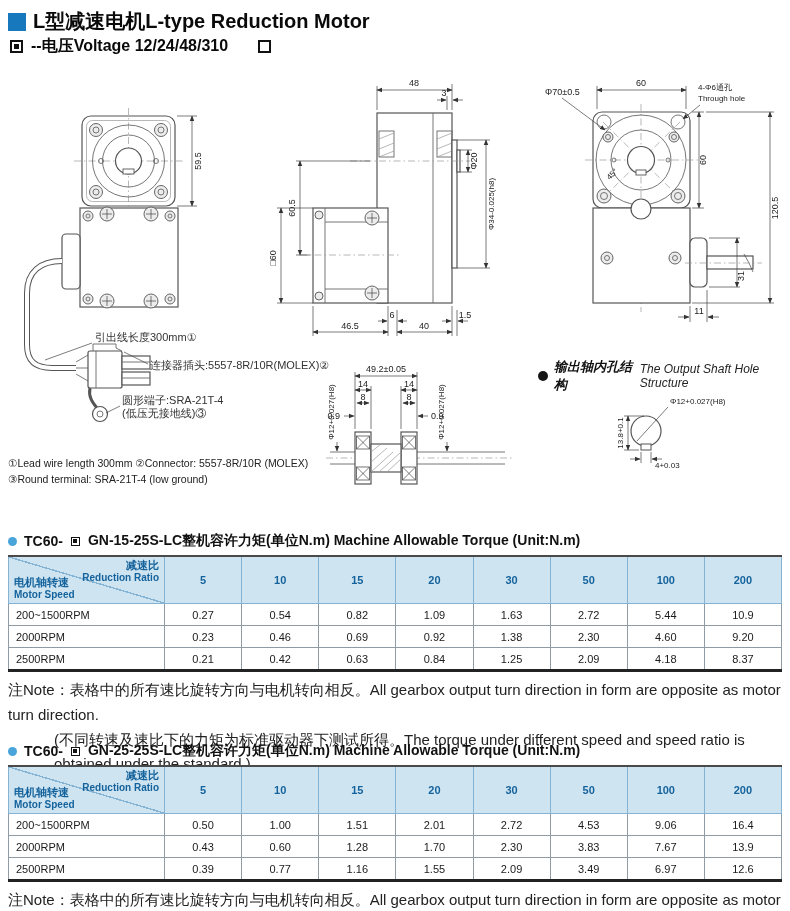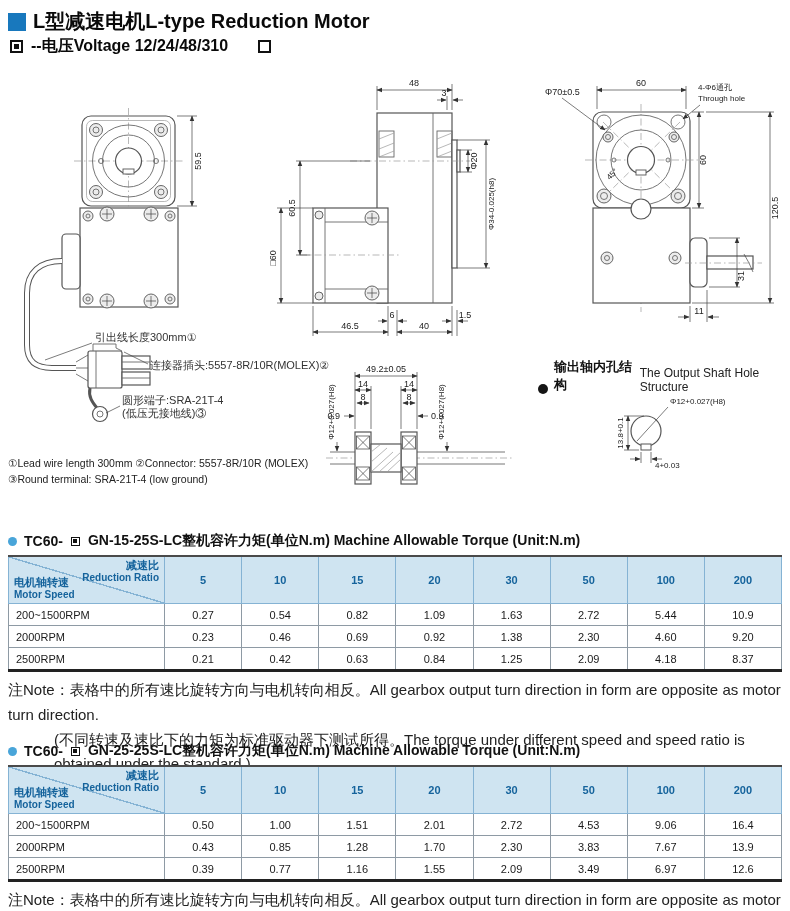--- a/index.html
+++ b/index.html
@@ -20,21 +20,21 @@
   svg{position:absolute;overflow:visible;}
   .ol{stroke:#555;stroke-width:1.2;fill:#fff;}
   .ol2{stroke:#666;stroke-width:0.9;fill:none;}
   .thin{stroke:#999;stroke-width:0.7;fill:none;}
   .dl{stroke:#444;stroke-width:0.7;fill:none;}
   .cl{stroke:#999;stroke-width:0.7;fill:none;stroke-dasharray:7 3 1.5 3;}
   .scr{stroke:#555;stroke-width:0.9;fill:#ececec;}
   .dt{font-family:"Liberation Sans",sans-serif;font-size:9px;fill:#222;}
   .dts{font-family:"Liberation Sans",sans-serif;font-size:8px;fill:#222;}
   .lbl{font-family:"Liberation Sans",sans-serif;font-size:11px;fill:#333;}
-  .shh{position:absolute;left:538px;top:358px;display:flex;align-items:flex-end;gap:6px;}
+  .shh{position:absolute;left:538px;top:358px;display:flex;align-items:center;gap:6px;font-style:italic;}
   .dot-black{width:10px;height:10px;border-radius:50%;background:#151515;flex:0 0 auto;}
   .shh .cn{font-size:13px;font-weight:bold;color:#111;}
   .shh .en{font-size:12px;color:#222;}
   .footnotes{position:absolute;left:8px;top:456px;font-size:10.5px;color:#222;line-height:1.5;}
   
   .tsec{position:absolute;left:8px;width:774px;}
   .tsec1{top:532px;} .tsec2{top:742px;}
   .tbl-title{display:flex;align-items:center;gap:7px;font-size:14px;font-weight:bold;
              color:#111;margin-bottom:5px;}
   .dot-blue{width:9px;height:9px;border-radius:50%;background:#49a5d9;flex:0 0 auto;}
@@ -533,21 +533,21 @@
           <td>1.51</td>
           <td>2.01</td>
           <td>2.72</td>
           <td>4.53</td>
           <td>9.06</td>
           <td>16.4</td>
         </tr>
         <tr>
           <td class="speed">2000RPM</td>
           <td>0.43</td>
-          <td>0.85</td>
+          <td>0.60</td>
           <td>1.28</td>
           <td>1.70</td>
           <td>2.30</td>
           <td>3.83</td>
           <td>7.67</td>
           <td>13.9</td>
         </tr>
         <tr>
           <td class="speed">2500RPM</td>
           <td>0.39</td>

